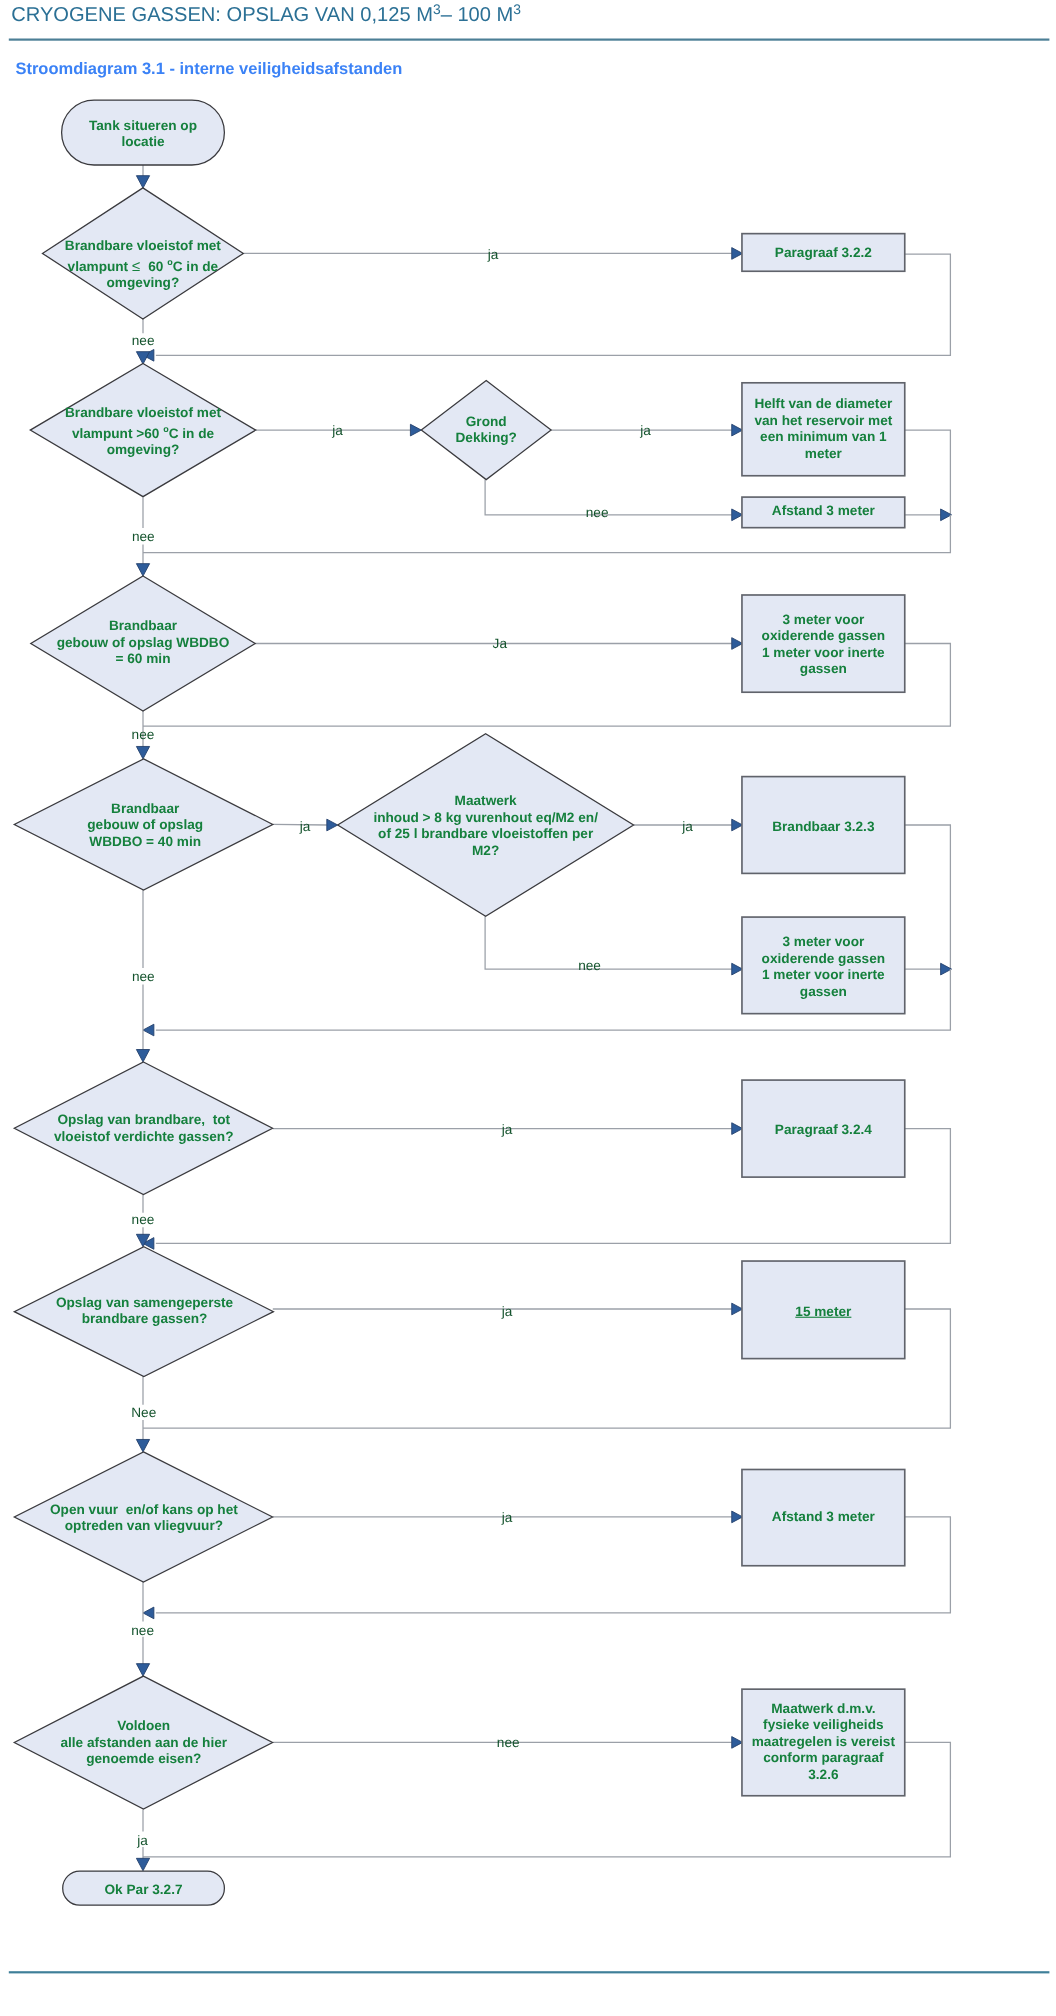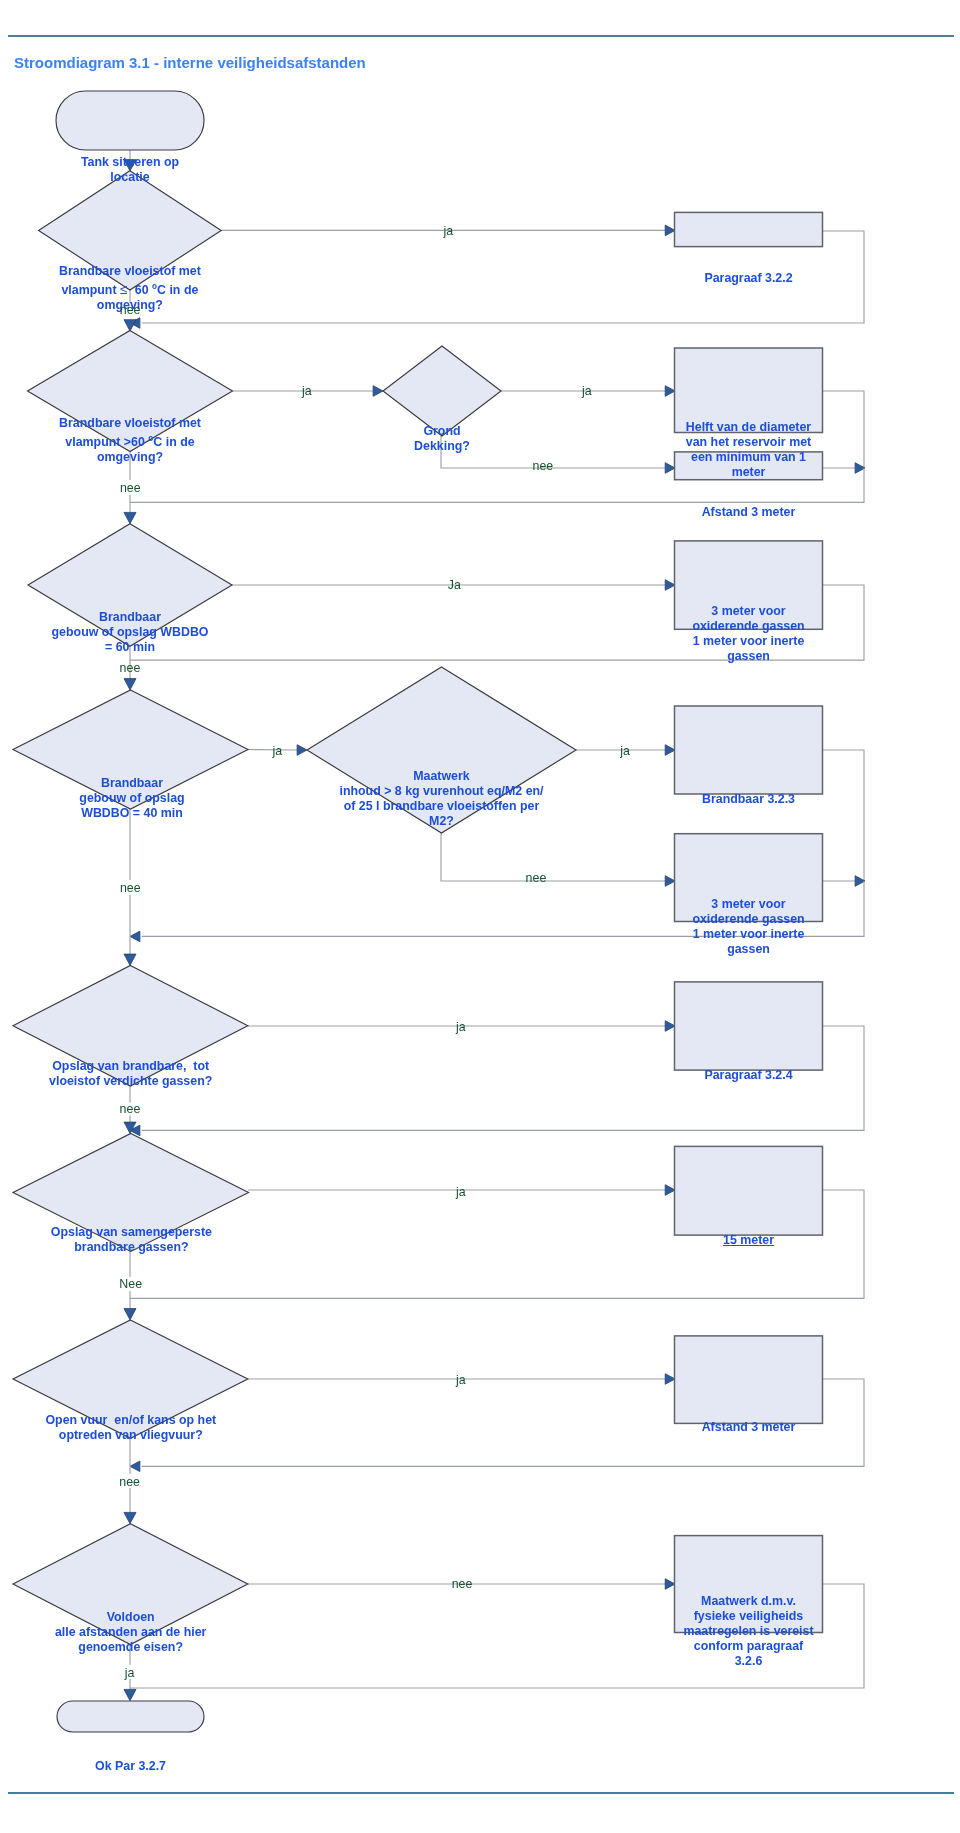--- a/index.html
+++ b/index.html
@@ -10,30 +10,31 @@
   .hdr-rule{position:absolute;left:8.2px;top:35px;width:946.3px;height:1.7px;background:#4c7f96;}
   .ftr-rule{position:absolute;left:8.2px;top:1792.3px;width:946.3px;height:1.5px;background:#3f7f99;}
   .ftr{position:absolute;left:11px;top:1808.3px;font-size:18.4px;color:#1d6e96;white-space:nowrap;line-height:21px;}
   .title{position:absolute;left:14px;top:54px;font-size:15px;font-weight:bold;color:#3b82f6;white-space:nowrap;}
   svg.flow{position:absolute;left:0;top:0;}
   .shp{fill:#e3e8f4;stroke:#3a3a3e;stroke-width:1.15;}
   rect.shp{stroke:#60636b;stroke-width:1.5;}
   rect.term{stroke:#3a3a3e;stroke-width:1.15;}
   .cn{fill:none;stroke:#9ba0a8;stroke-width:1.15;}
   .ah{fill:#2e5c9a;stroke:#23406b;stroke-width:0.8;stroke-linejoin:miter;}
-  .nlbl{position:absolute;text-align:center;font-weight:bold;font-size:12.4px;color:#1d4ed8;line-height:15px;margin-top:48px;}
+  .nlbl{position:absolute;text-align:center;font-weight:bold;font-size:12.4px;color:#15803d;line-height:15px;}
   .nlbl .ln{display:block;white-space:pre;}
   .nlbl .deg{font-size:8.2px;vertical-align:5px;font-weight:bold;}
   .nlbl .le{font-weight:normal;font-size:13.5px;letter-spacing:0.5px;}
   .elbl{position:absolute;font-size:12.4px;color:#14532d;white-space:nowrap;line-height:15px;}
 </style>
 </head>
 <body>
 
 <div class="page">
+  <div class="hdr"><span>CRYOGENE GASSEN: OPSLAG VAN 0,125 M</span><sup>3</sup><span>– 100 M</span><sup>3</sup></div>
   <div class="hdr-rule"></div>
   <div class="title">Stroomdiagram 3.1 - interne veiligheidsafstanden</div>
 
   <svg class="flow" width="960" height="1833" viewBox="0 0 960 1833">
     <g>
 <path class="cn" d="M130,150 L130,160"></path>
 <polygon class="ah" points="124.0,159.7 136.0,159.7 130,171"></polygon>
 <path class="cn" d="M221.2,230.4 L665.2,230.4"></path>
 <polygon class="ah" points="665.2,225.1 665.2,235.70000000000002 675.1,230.4"></polygon>
 <path class="cn" d="M822,231 L864,231 L864,323 L141.7,323"></path>
@@ -134,21 +135,21 @@
       </div>
 <div class="nlbl" style="left:27.5px;top:368.1px;width:205px;">
         <span class="ln">Brandbare vloeistof met</span>
         <span class="ln">vlampunt &gt;60 <span class="deg">o</span>C in de</span>
         <span class="ln">omgeving?</span>
       </div>
 <div class="nlbl" style="left:387.0px;top:376.0px;width:110px;">
         <span class="ln">Grond</span>
         <span class="ln">Dekking?</span>
       </div>
-<div class="nlbl" style="left:673.5px;top:372px;width:150px;">
+<div class="nlbl" style="left:673.5px;top:360px;width:150px;">
         <span class="ln">Helft van de diameter</span>
         <span class="ln">van het reservoir met</span>
         <span class="ln">een minimum van 1</span>
         <span class="ln">meter</span>
       </div>
 <div class="nlbl" style="left:673.5px;top:456.9px;width:150px;">
         <span class="ln">Afstand 3 meter</span>
       </div>
 <div class="nlbl" style="left:27.5px;top:562.4px;width:205px;">
         <span class="ln">Brandbaar</span>

